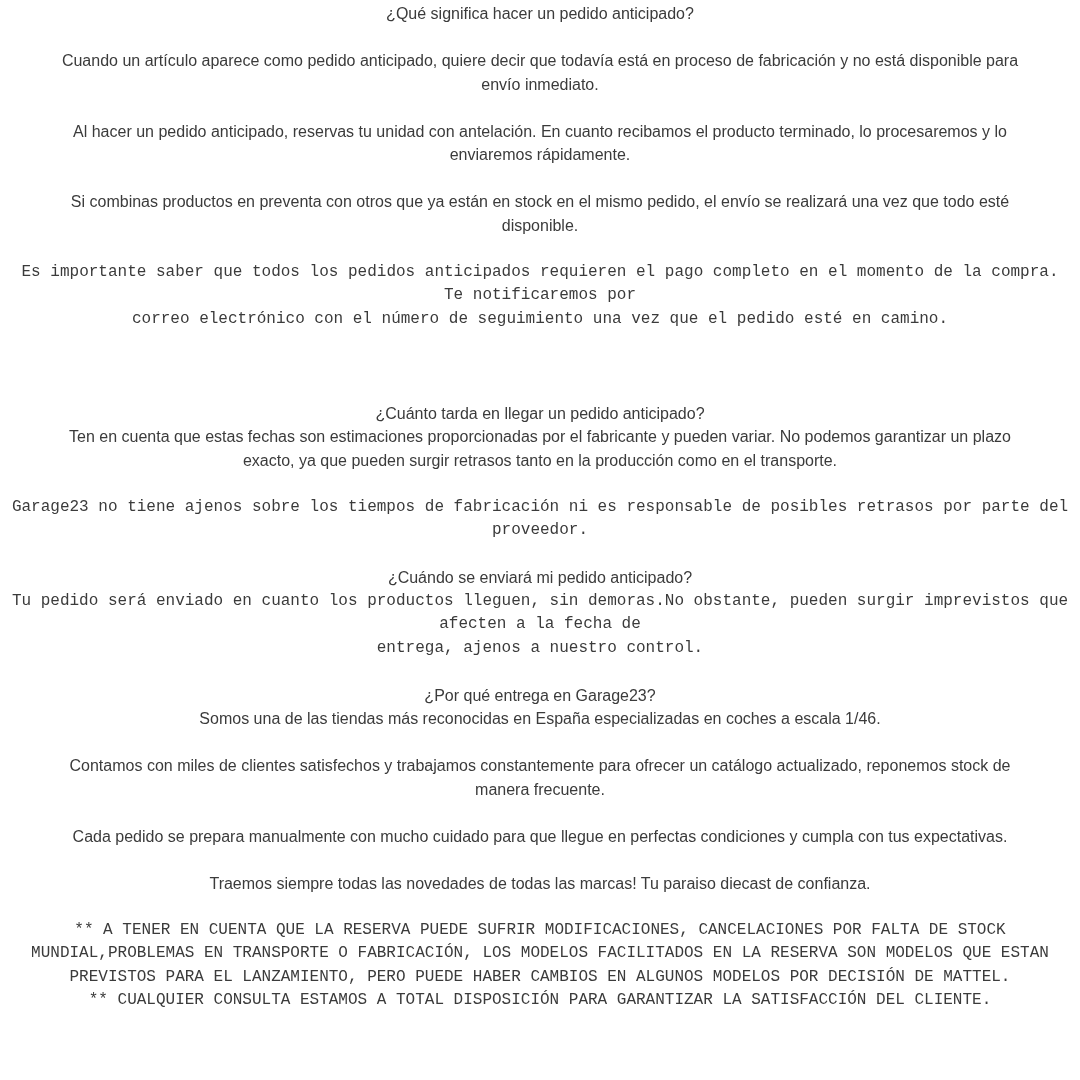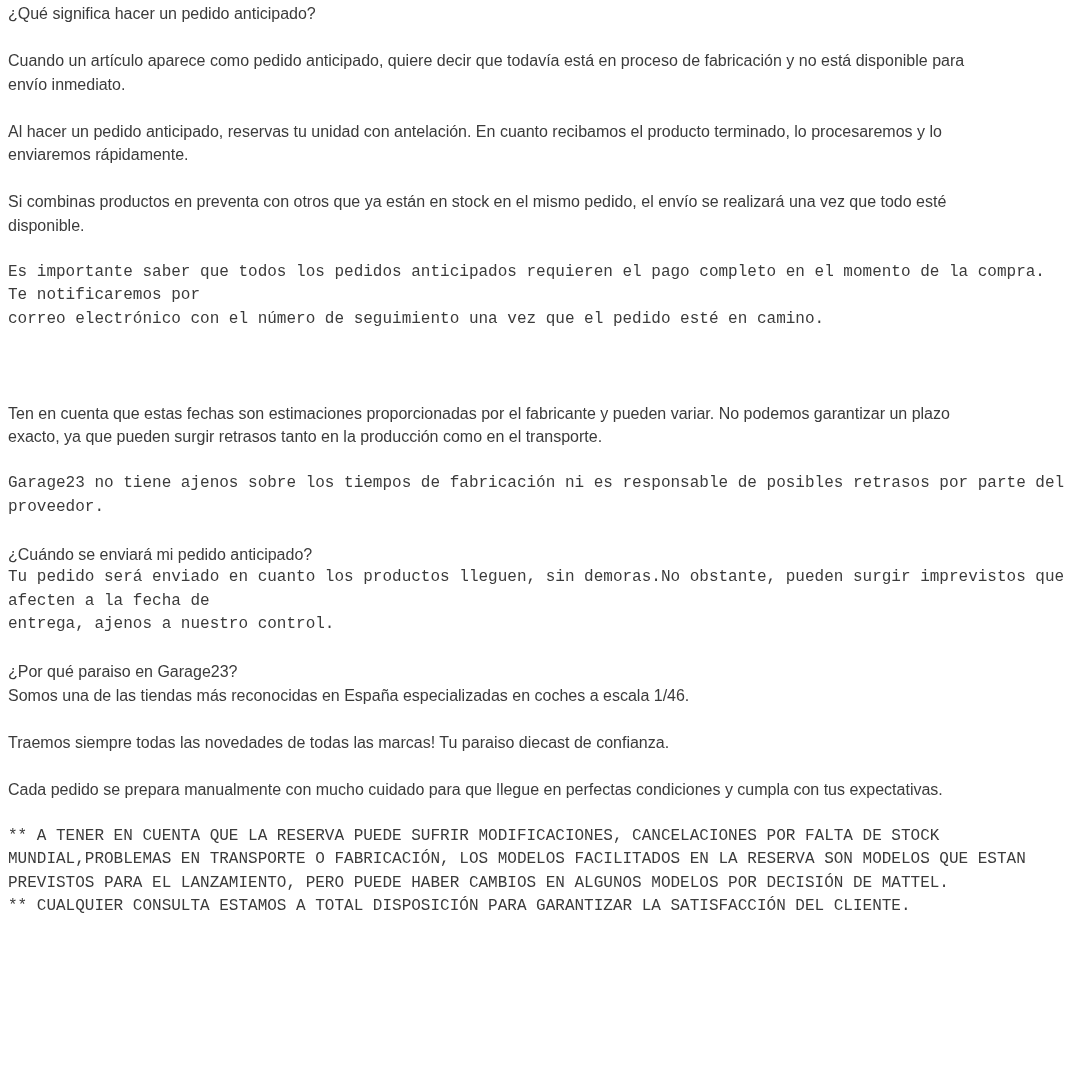--- a/index.html
+++ b/index.html
@@ -11,21 +11,21 @@
     height: 1080px;
     overflow: hidden;
     background: #ffffff;
     font-family: "Liberation Sans", "DejaVu Sans", sans-serif;
     font-size: 16px;
     line-height: 23.5px;
     color: #3b3b3b;
   }
   .faq {
     padding: 2px 8px 0 8px;
-    text-align: left;
+    text-align: center;
   }
   .faq-section {
     margin: 0;
   }
   
   .faq-section:nth-child(2) { margin-top: 70.5px; }
   .faq-section:nth-child(3),
   .faq-section:nth-child(4) { margin-top: 23.5px; }
   .faq-question {
     margin: 0;
@@ -43,27 +43,29 @@
 
 <main id="faq-root" class="faq">
     <section class="faq-section">
       <div class="faq-question">¿Qué significa hacer un pedido anticipado?</div>
       <p class="faq-paragraph">Cuando un artículo aparece como pedido anticipado, quiere decir que todavía está en proceso de fabricación y no está disponible para<br>envío inmediato.</p>
       <p class="faq-paragraph">Al hacer un pedido anticipado, reservas tu unidad con antelación. En cuanto recibamos el producto terminado, lo procesaremos y lo<br>enviaremos rápidamente.</p>
       <p class="faq-paragraph">Si combinas productos en preventa con otros que ya están en stock en el mismo pedido, el envío se realizará una vez que todo esté<br>disponible.</p>
       <p class="faq-paragraph">Es importante saber que todos los pedidos anticipados requieren el pago completo en el momento de la compra. Te notificaremos por<br>correo electrónico con el número de seguimiento una vez que el pedido esté en camino.</p>
     </section>
     <section class="faq-section">
+      <div class="faq-question">¿Cuánto tarda en llegar un pedido anticipado?</div>
       <p class="faq-paragraph">Ten en cuenta que estas fechas son estimaciones proporcionadas por el fabricante y pueden variar. No podemos garantizar un plazo<br>exacto, ya que pueden surgir retrasos tanto en la producción como en el transporte.</p>
       <p class="faq-paragraph">Garage23 no tiene ajenos sobre los tiempos de fabricación ni es responsable de posibles retrasos por parte del proveedor.</p>
     </section>
     <section class="faq-section">
       <div class="faq-question">¿Cuándo se enviará mi pedido anticipado?</div>
       <p class="faq-paragraph">Tu pedido será enviado en cuanto los productos lleguen, sin demoras.No obstante, pueden surgir imprevistos que afecten a la fecha de<br>entrega, ajenos a nuestro control.</p>
     </section>
     <section class="faq-section">
-      <div class="faq-question">¿Por qué paraiso en Garage23?</div>
+      <div class="faq-question">¿Por qué entrega en Garage23?</div>
       <p class="faq-paragraph">Somos una de las tiendas más reconocidas en España especializadas en coches a escala 1/46.</p>
+      <p class="faq-paragraph">Contamos con miles de clientes satisfechos y trabajamos constantemente para ofrecer un catálogo actualizado, reponemos stock de<br>manera frecuente.</p>
+      <p class="faq-paragraph">Cada pedido se prepara manualmente con mucho cuidado para que llegue en perfectas condiciones y cumpla con tus expectativas.</p>
       <p class="faq-paragraph">Traemos siempre todas las novedades de todas las marcas! Tu paraiso diecast de confianza.</p>
-      <p class="faq-paragraph">Cada pedido se prepara manualmente con mucho cuidado para que llegue en perfectas condiciones y cumpla con tus expectativas.</p>
       <p class="faq-paragraph">** A TENER EN CUENTA QUE LA RESERVA PUEDE SUFRIR MODIFICACIONES, CANCELACIONES POR FALTA DE STOCK<br>MUNDIAL,PROBLEMAS EN TRANSPORTE O FABRICACIÓN, LOS MODELOS FACILITADOS EN LA RESERVA SON MODELOS QUE ESTAN<br>PREVISTOS PARA EL LANZAMIENTO, PERO PUEDE HABER CAMBIOS EN ALGUNOS MODELOS POR DECISIÓN DE MATTEL.<br>** CUALQUIER CONSULTA ESTAMOS A TOTAL DISPOSICIÓN PARA GARANTIZAR LA SATISFACCIÓN DEL CLIENTE.</p>
     </section>
   </main>
 
 </body></html>

